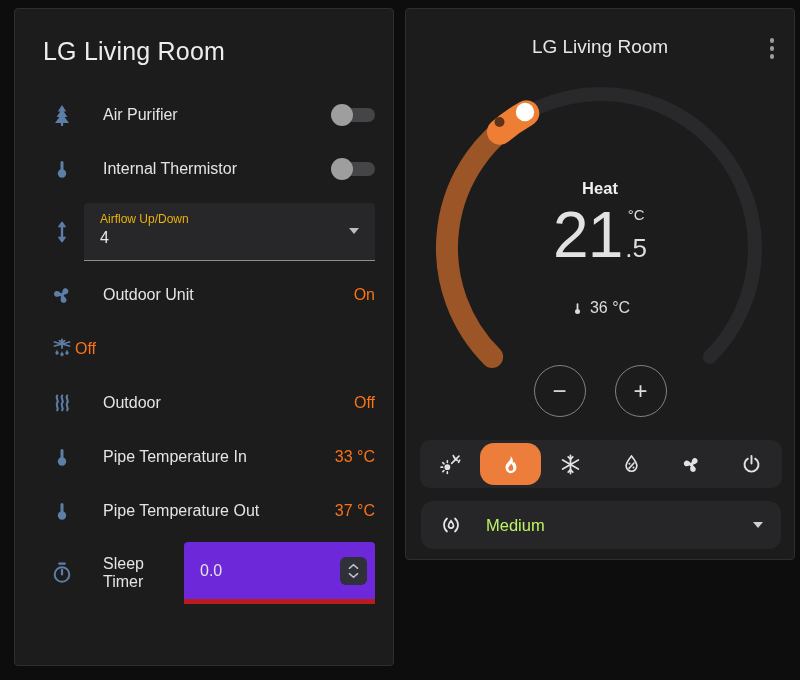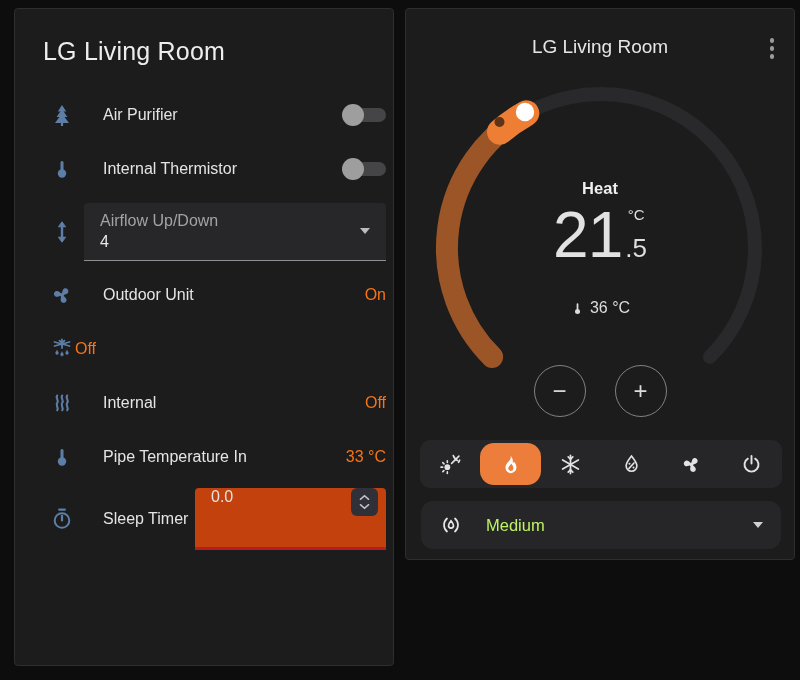--- a/index.html
+++ b/index.html
@@ -19,21 +19,21 @@
   }
   
   #left-card { left:14px; top:8px; width:380px; height:658px; }
   .lc-title {
     margin:28px 0 0 28px;
     font-size:25px;
     color:#ededed;
     letter-spacing:.2px;
     height:34px;
   }
-  .rows { padding:17px 7px 0 34px; }
+  .rows { padding:17px 18px 0 34px; }
   .row { height:54px; display:flex; align-items:center; }
   .row-icon { width:26px; height:26px; flex:0 0 26px; display:flex; align-items:center; justify-content:center; }
   .row-icon svg { width:24px; height:24px; }
   .ic-blue { color:#5d7ea6; }
   .row-label { margin-left:28px; font-size:16px; color:#e4e4e4; flex:1; }
   .row-value { font-size:16px; color:#f97316; text-align:right; }
   
   .switch { position:relative; width:44px; height:22px; cursor:pointer; }
   .switch .track { position:absolute; left:3px; right:0; top:4px; height:14px; border-radius:7px; background:#454547; }
   .switch .thumb { position:absolute; left:0; top:0; width:22px; height:22px; border-radius:50%; background:#9e9e9e; }
@@ -41,37 +41,37 @@
   .select-row { height:72px; display:flex; align-items:center; }
   .ha-select {
     flex:1; height:58px; margin-left:9px;
     background:#27272a;
     border-radius:4px 4px 0 0;
     border-bottom:1px solid #8f8f8f;
     padding:9px 16px 0 16px;
     position:relative;
     cursor:pointer;
   }
-  .ha-select .sel-label { font-size:16px; color:#a3a3a3; }
+  .ha-select .sel-label { font-size:12px; color:#eab308; }
   .ha-select .sel-value { font-size:16px; color:#e8e8e8; margin-top:3px; }
   .caret {
     position:absolute; right:16px; top:25px;
     width:0; height:0;
     border-left:5.5px solid transparent;
     border-right:5.5px solid transparent;
     border-top:6px solid #bdbdbd;
   }
   
   .number-row { height:70px; display:flex; align-items:center; }
   .num-box {
     margin-left:auto; width:191px; height:62px;
-    background:#c2410c;
+    background:#6d28d9;
     border-radius:4px 4px 0 0;
-    border-bottom:3px solid #b91c1c;
-    display:flex; align-items:flex-start;
+    border-bottom:5px solid #b91c1c;
+    display:flex; align-items:center;
     padding:0 8px 0 16px;
   }
   .num-box input {
     background:transparent; border:none; outline:none;
     color:#e4e4e4; font-size:16px; width:110px;
     font-family:"Liberation Sans", sans-serif;
   }
   .stepper {
     margin-left:auto; width:27px; height:28px;
     background:#303039; border-radius:6px;
@@ -215,36 +215,46 @@
     </div>
 
     <div class="row">
       <span class="row-icon ic-blue">
         <svg viewBox="0 0 24 24" fill="none" stroke="currentColor" stroke-width="2.1" stroke-linecap="round">
             <path d="M7.2 4.5c-2.2 2.4 2.2 5 0 7.4c-2.2 2.4 2.2 5 0 7.4"></path>
             <path d="M12.2 4.5c-2.2 2.4 2.2 5 0 7.4c-2.2 2.4 2.2 5 0 7.4"></path>
             <path d="M17.2 4.5c-2.2 2.4 2.2 5 0 7.4c-2.2 2.4 2.2 5 0 7.4"></path>
           </svg>
       </span>
-      <span class="row-label">Internal</span>
+      <span class="row-label">Outdoor</span>
       <span class="row-value">Off</span>
     </div>
 
 
     <div class="row">
       <span class="row-icon ic-blue">
         <svg viewBox="0 0 24 24" fill="currentColor">
             <rect x="10.5" y="4" width="3" height="10" rx="1.5"></rect>
             <circle cx="12" cy="16.5" r="4.2"></circle>
           </svg>
       </span>
       <span class="row-label">Pipe Temperature In</span>
       <span class="row-value">33 °C</span>
     </div>
 
+    <div class="row">
+      <span class="row-icon ic-blue">
+        <svg viewBox="0 0 24 24" fill="currentColor">
+            <rect x="10.5" y="4" width="3" height="10" rx="1.5"></rect>
+            <circle cx="12" cy="16.5" r="4.2"></circle>
+          </svg>
+      </span>
+      <span class="row-label">Pipe Temperature Out</span>
+      <span class="row-value">37 °C</span>
+    </div>
 
     <div class="number-row">
       <span class="row-icon ic-blue">
         <svg viewBox="0 0 24 24" fill="none" stroke="currentColor" stroke-linecap="round">
             <circle cx="12" cy="13.5" r="7.3" stroke-width="2"></circle>
             <line x1="9.3" y1="2.6" x2="14.7" y2="2.6" stroke-width="2.4"></line>
             <line x1="12" y1="13.5" x2="12" y2="8.8" stroke-width="2.2"></line>
           </svg>
       </span>
       <span class="row-label">Sleep Timer</span>

